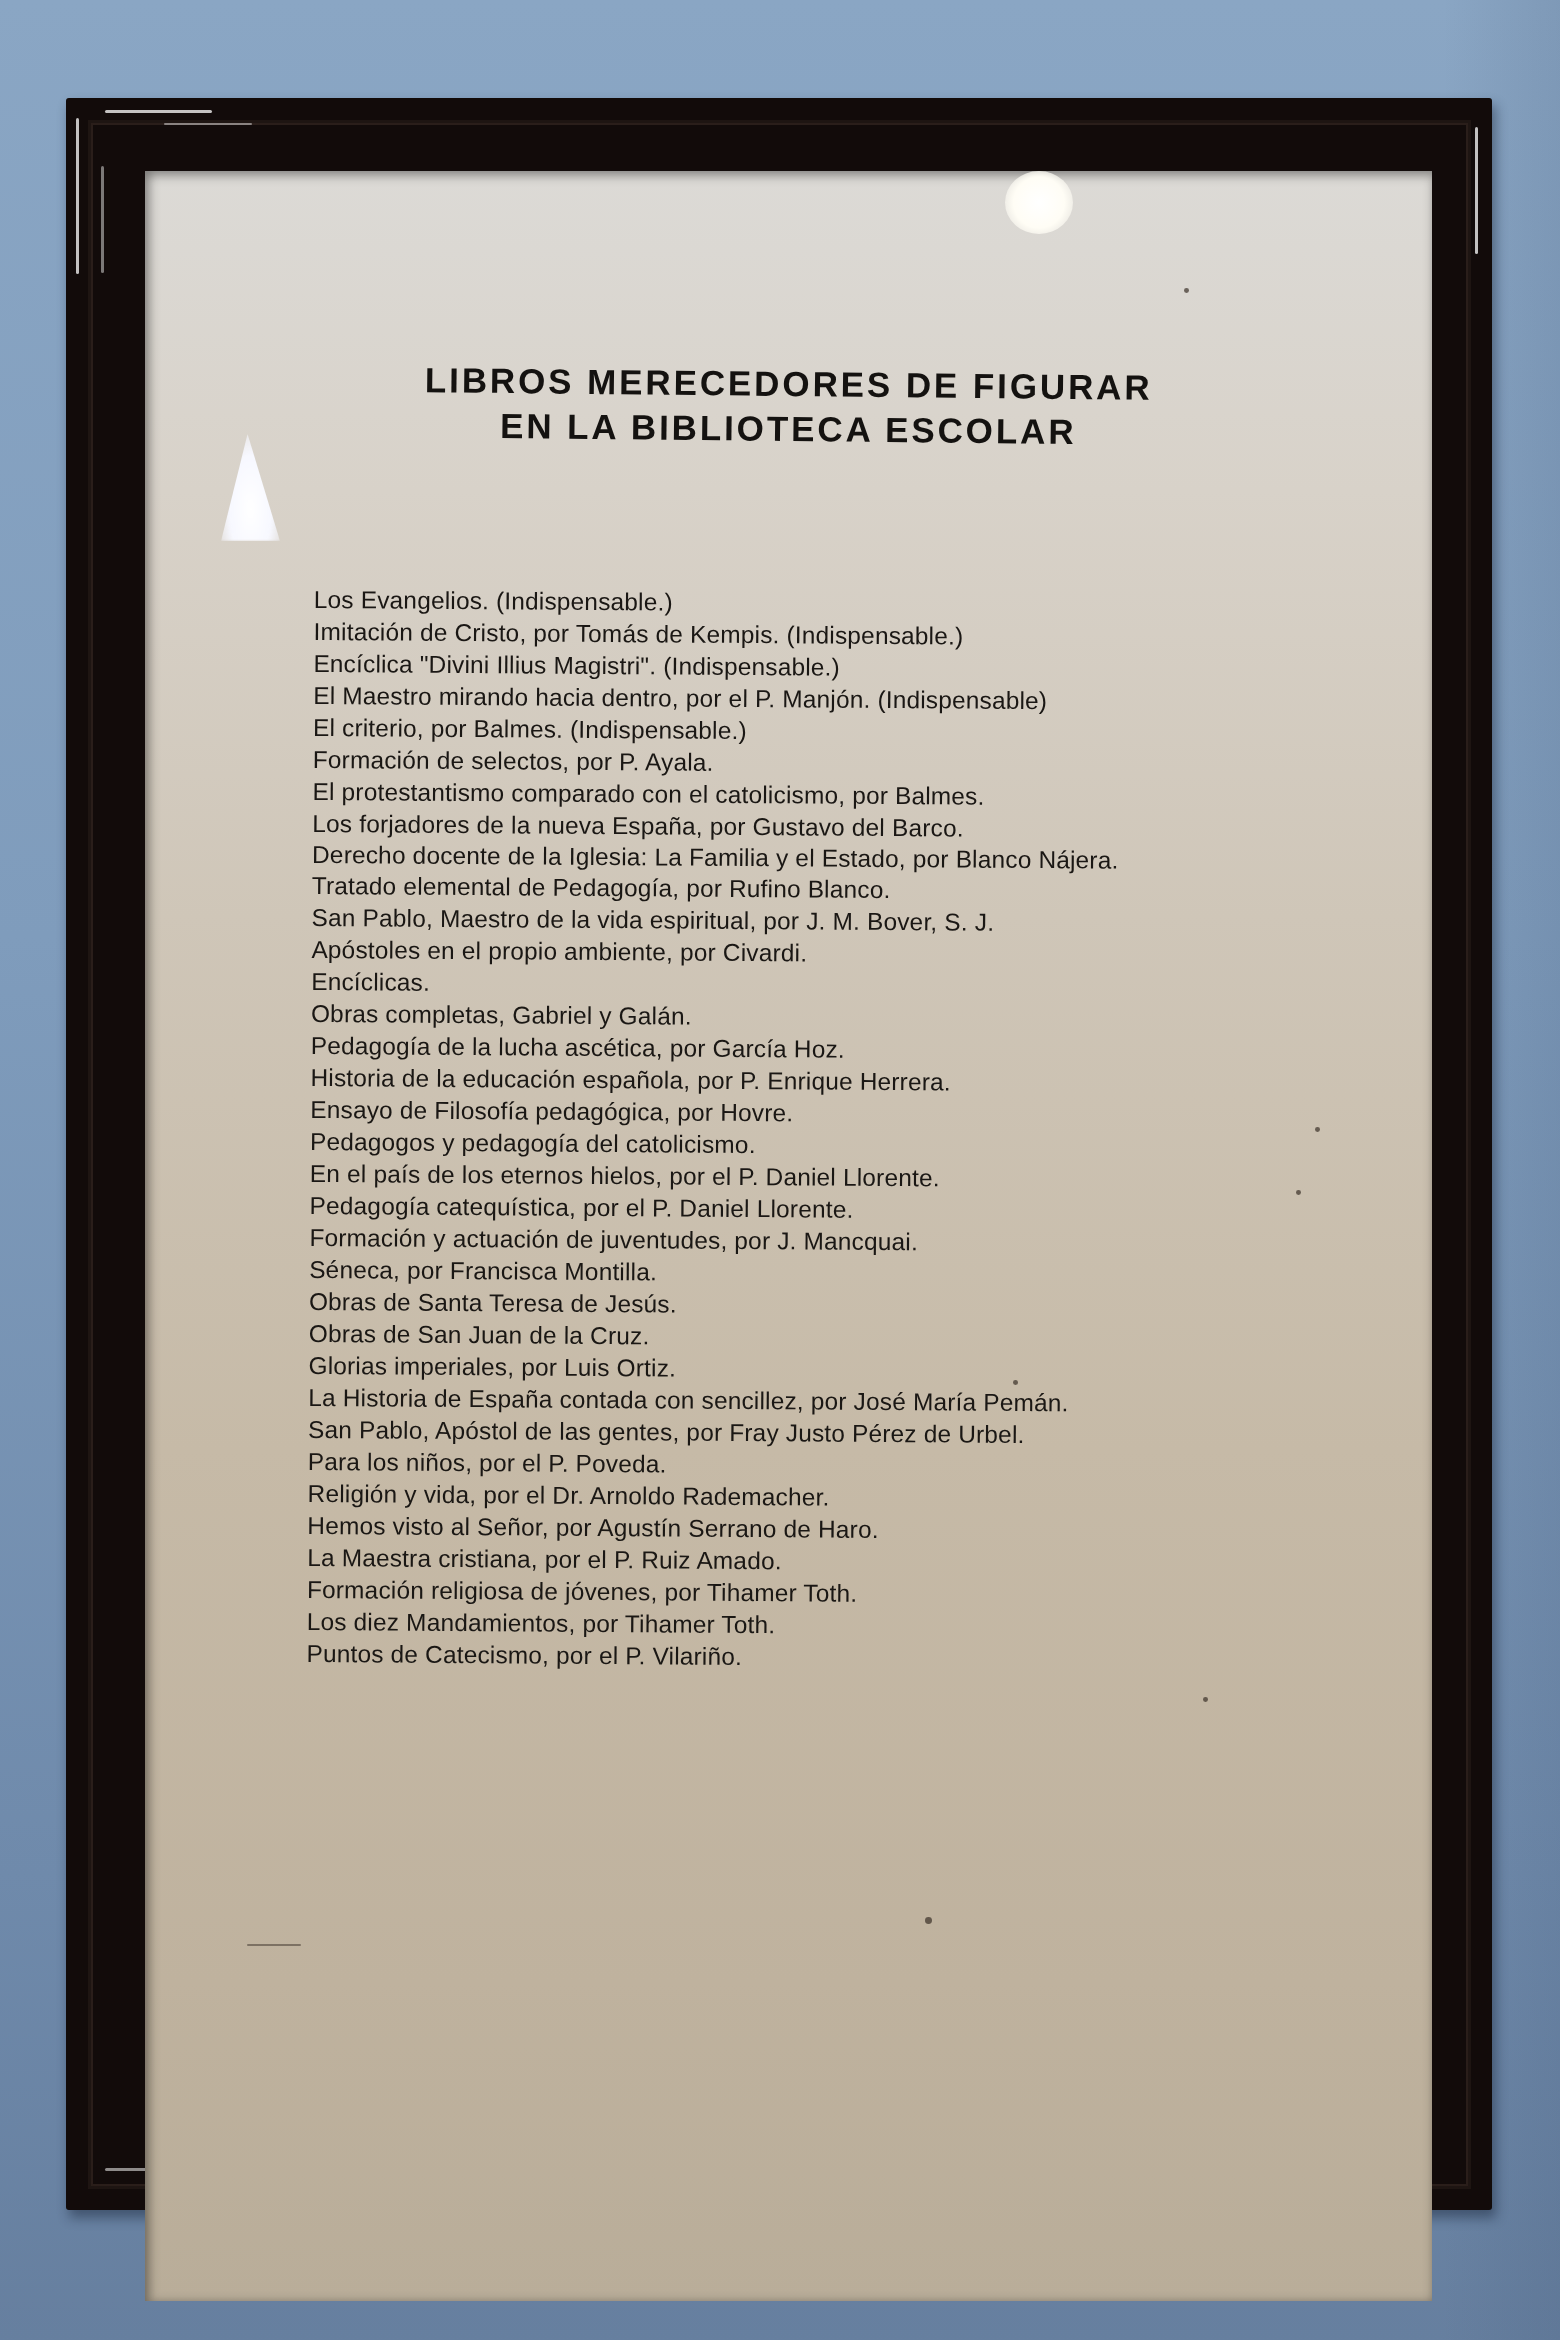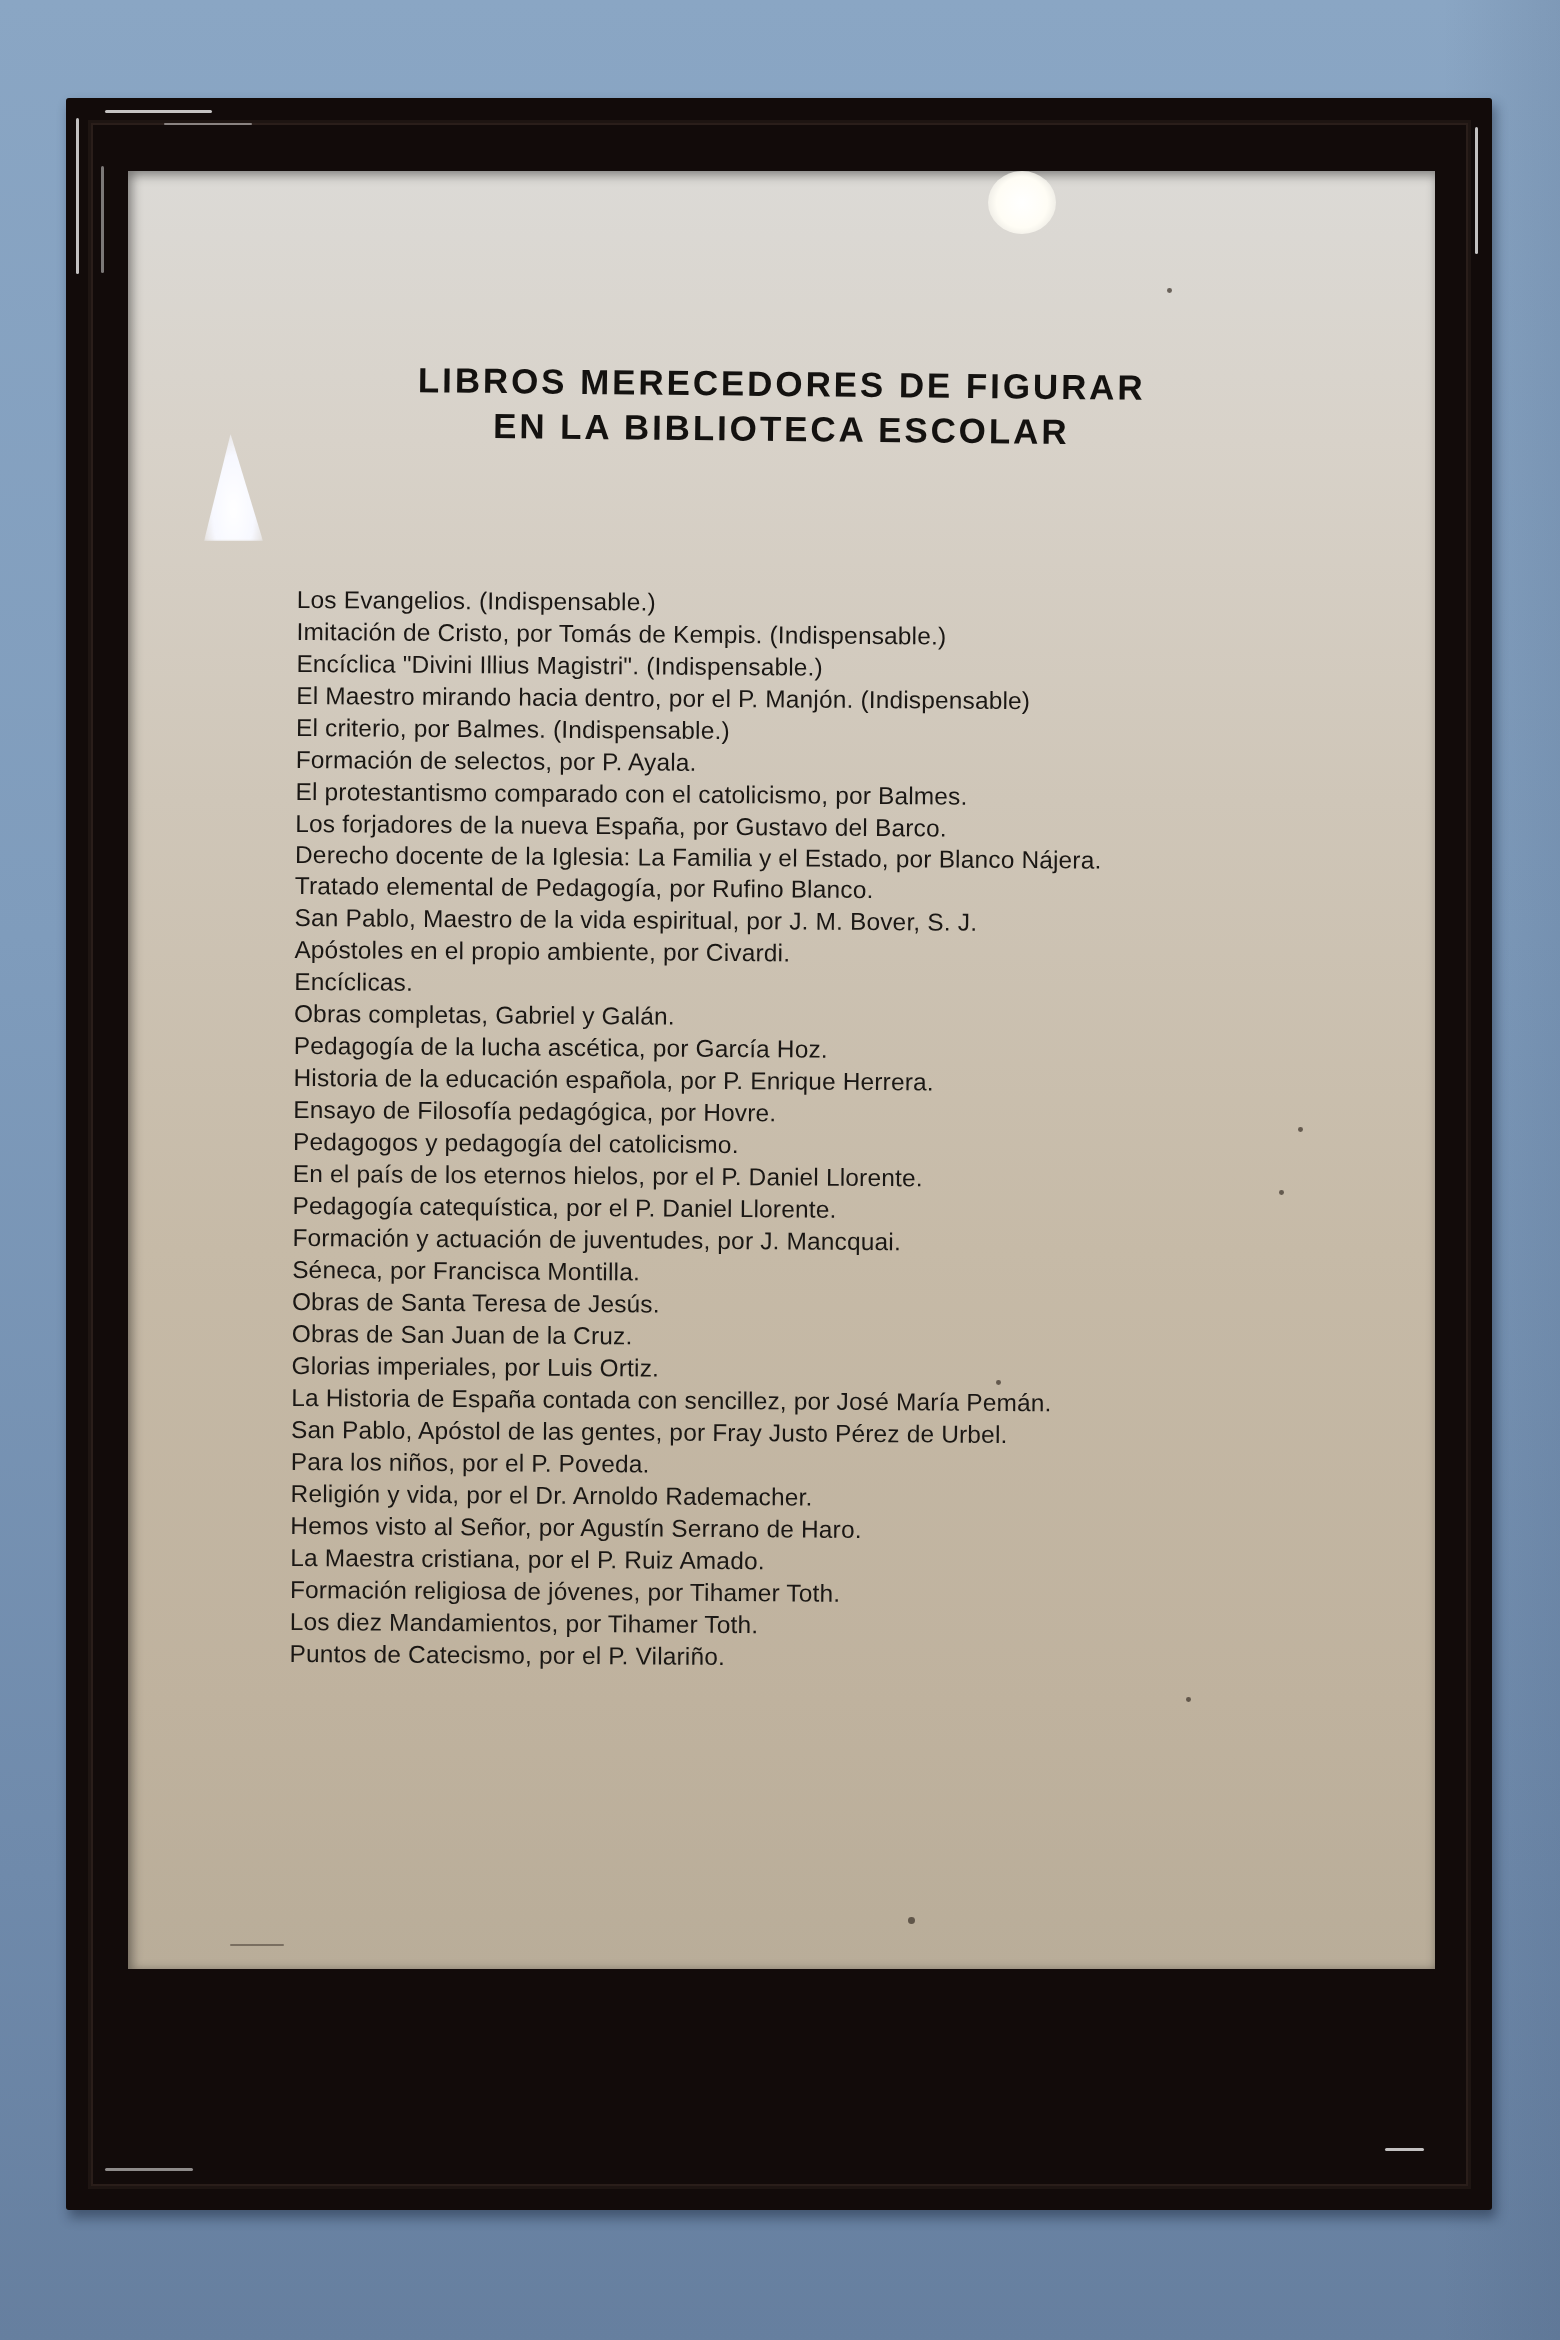--- a/index.html
+++ b/index.html
@@ -25,25 +25,24 @@
     }
     .hl { position: absolute; background: rgba(255,255,255,0.75); border-radius: 2.9px; }
     .hl.l1 { left: 9.8px; top: 19.5px; width: 2.9px; height: 156px; }
     .hl.l2 { left: 35px; top: 68px; width: 2.9px; height: 107px; opacity: .6; }
     .hl.t1 { left: 39px; top: 11.7px; width: 107px; height: 2.9px; }
     .hl.t2 { left: 98px; top: 25px; width: 88px; height: 2px; opacity: .6; }
     .hl.r1 { right: 13.7px; top: 29px; width: 2.9px; height: 127px; }
     .hl.b1 { left: 39px; bottom: 39px; width: 88px; height: 2.9px; opacity: .7; }
     .hl.b2 { right: 68px; bottom: 59px; width: 39px; height: 2.9px; }
     .paper {
-      position: absolute; left: 62px; top: 73px; width: 1287px; height: 1798px;
+      position: absolute; left: 79px; top: 73px; width: 1287px; height: 2130px;
       background: linear-gradient(180deg, #dcdad6 0%, #d8d2c9 15%, #cfc6b8 35%, #c6baa7 60%, #bfb29e 85%, #b9ad99 100%);
       box-shadow: inset 5.9px 0 9.8px rgba(0,0,0,0.25), inset 0 5.9px 9.8px rgba(0,0,0,0.25);
       overflow: hidden;
-      padding-left: 20px;
     }
     .glare-top {
       position: absolute; left: 860px; top: 0px; width: 68px; height: 63px;
       border-radius: 50%;
       background: radial-gradient(circle, #ffffff 0%, #fffdf5 55%, rgba(255,255,255,0) 100%);
     }
     .glare-left {
       position: absolute; left: 76px; top: 263px; width: 59px; height: 107px;
       background: radial-gradient(ellipse at 50% 70%, #ffffff 0%, #f7f8ff 50%, rgba(255,255,255,0) 100%);
       clip-path: polygon(45% 0%, 100% 100%, 0% 100%);

